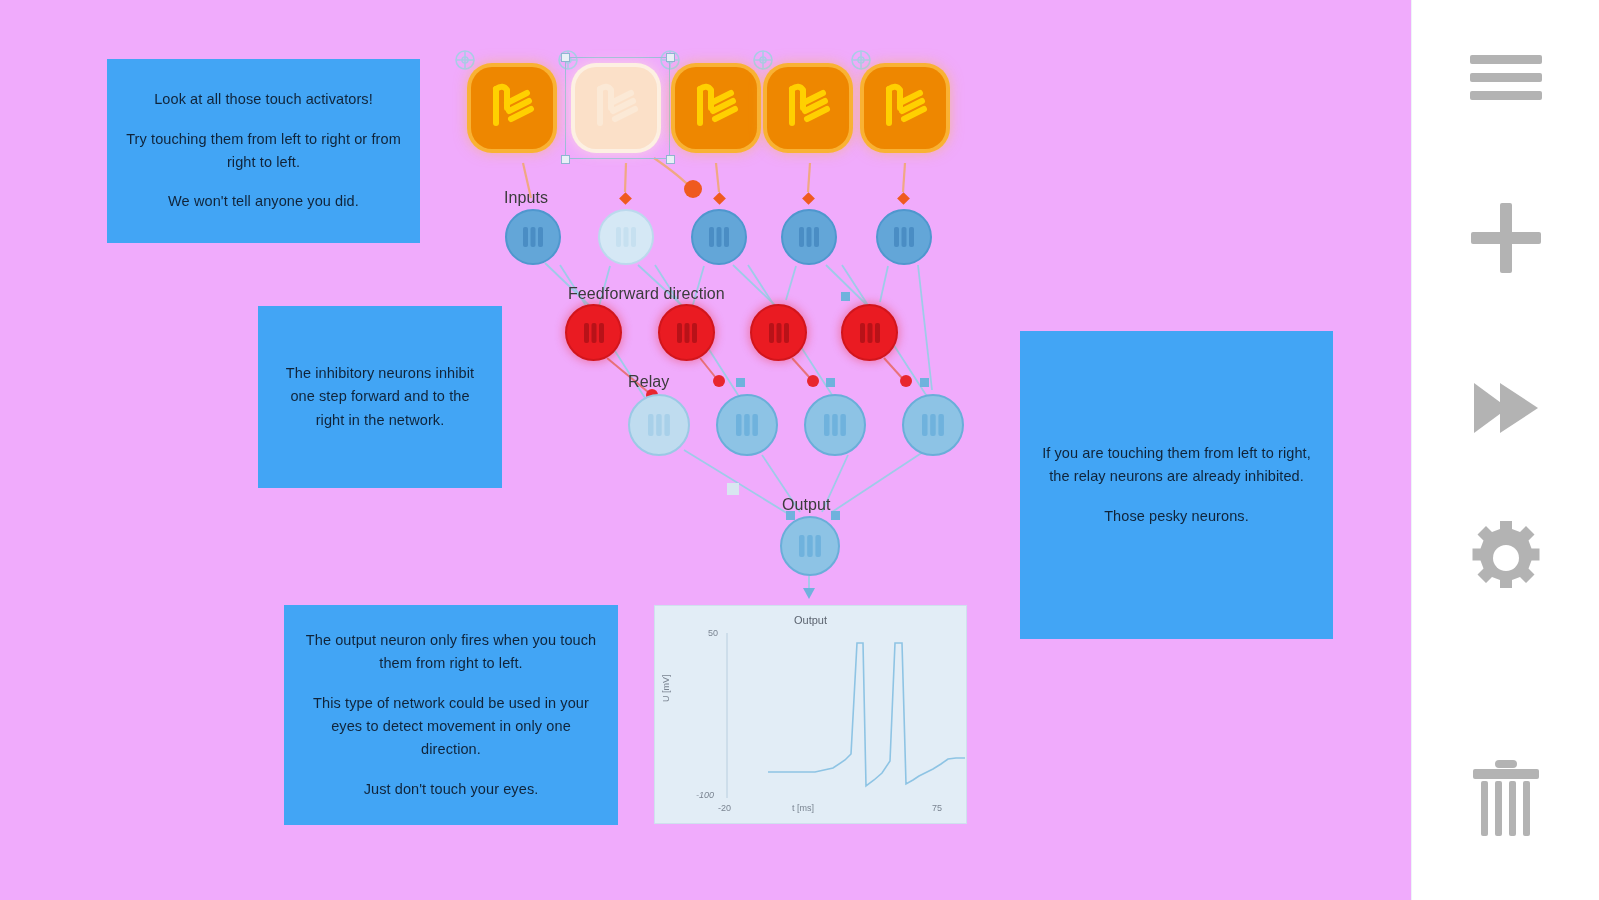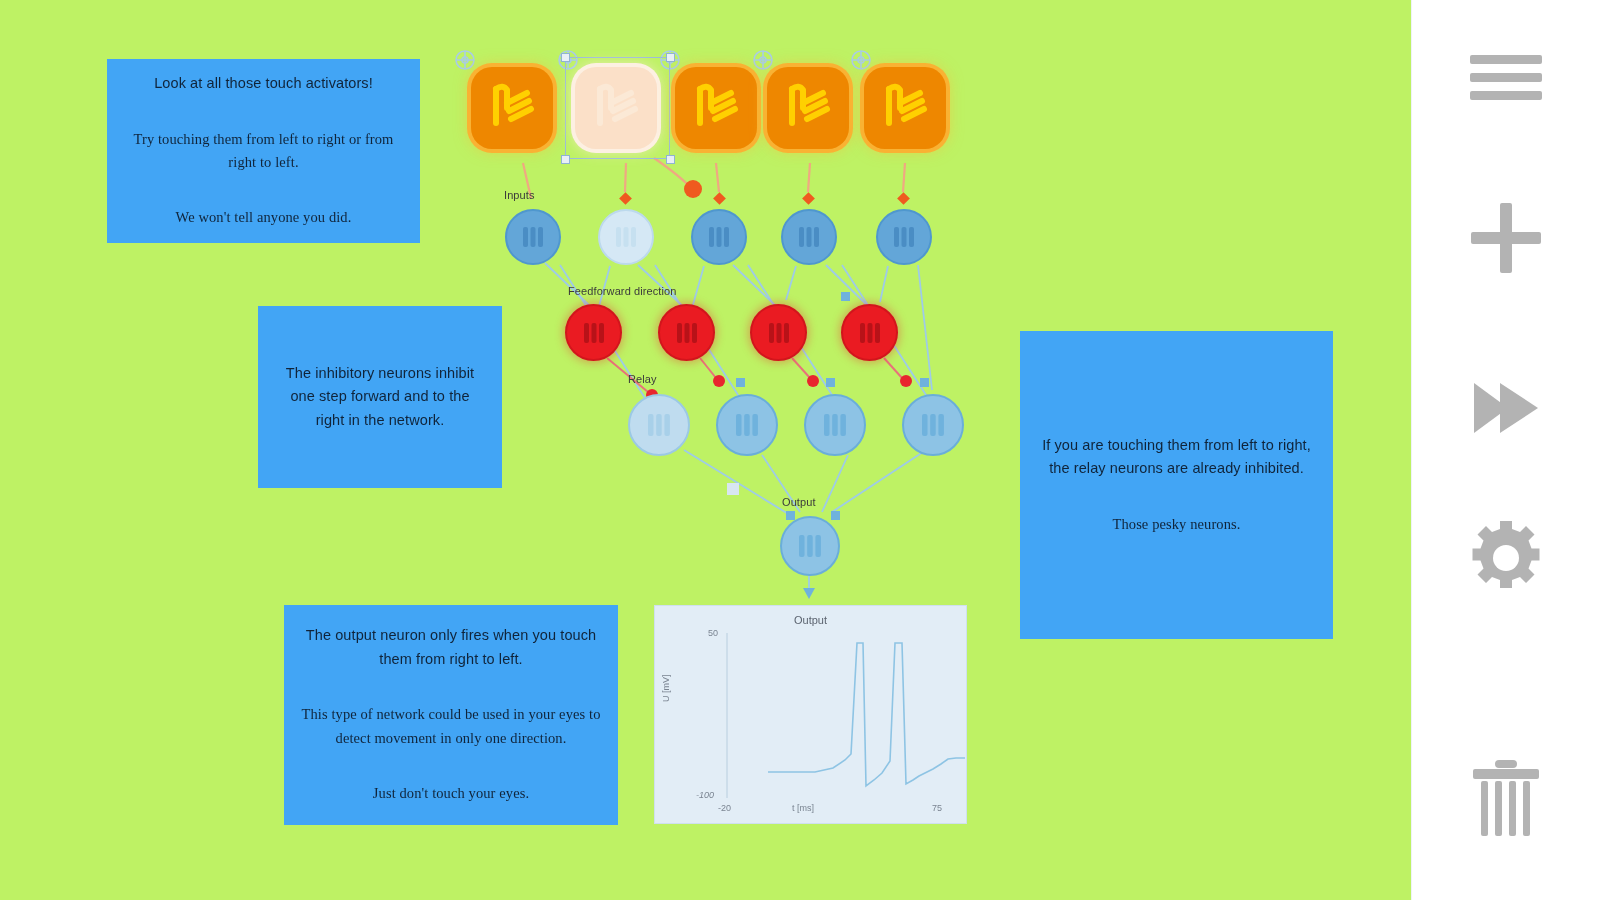--- a/index.html
+++ b/index.html
@@ -13,21 +13,21 @@
     position: relative;
     width: 1599px; height: 900px;
     background: #f4f9fd;
   }
 
   
   #canvas {
     position: absolute;
     left: 0; top: 0;
     width: 1411px; height: 900px;
-    background: #bef264;
+    background: #f0abfc;
     overflow: hidden;
   }
 
   
   #toolbar {
     position: absolute;
     right: 0; top: 0;
     width: 188px; height: 900px;
     background: #ffffff;
     border-left: 1px solid #eef3f7;
@@ -51,21 +51,21 @@
     font-size: 14.5px;
     line-height: 1.62;
     text-align: center;
     padding: 14px 16px;
     display: flex;
     flex-direction: column;
     justify-content: center;
     letter-spacing: .1px;
   }
   .note p { margin: 0; }
-  .note p + p { margin-top: 32px; font-family: Liberation Serif, serif; }
+  .note p + p { margin-top: 16px; }
 
   
   .node { position: absolute; }
 
   
   .activator {
     width: 82px; height: 82px;
     border-radius: 21px;
     background: #ee8700;
     box-shadow: 0 0 0 4px #f9b233, 0 0 14px 3px rgba(250,190,60,.55);
@@ -123,21 +123,21 @@
   .neuron.inhib {
     background: #ea1b22;
     border: 2px solid #d2151c;
     box-shadow: 0 0 9px 2px rgba(235,40,45,.35);
   }
   .neuron .bars { display: block; }
 
   
   .net-label {
     position: absolute;
-    font-size: 11px;
+    font-size: 16px;
     color: #3b3b3b;
     white-space: nowrap;
     letter-spacing: .1px;
   }
 
   
   #edges { position: absolute; left:0; top:0; width:1411px; height:900px; pointer-events:none; }
 
   
   #plot-panel {

